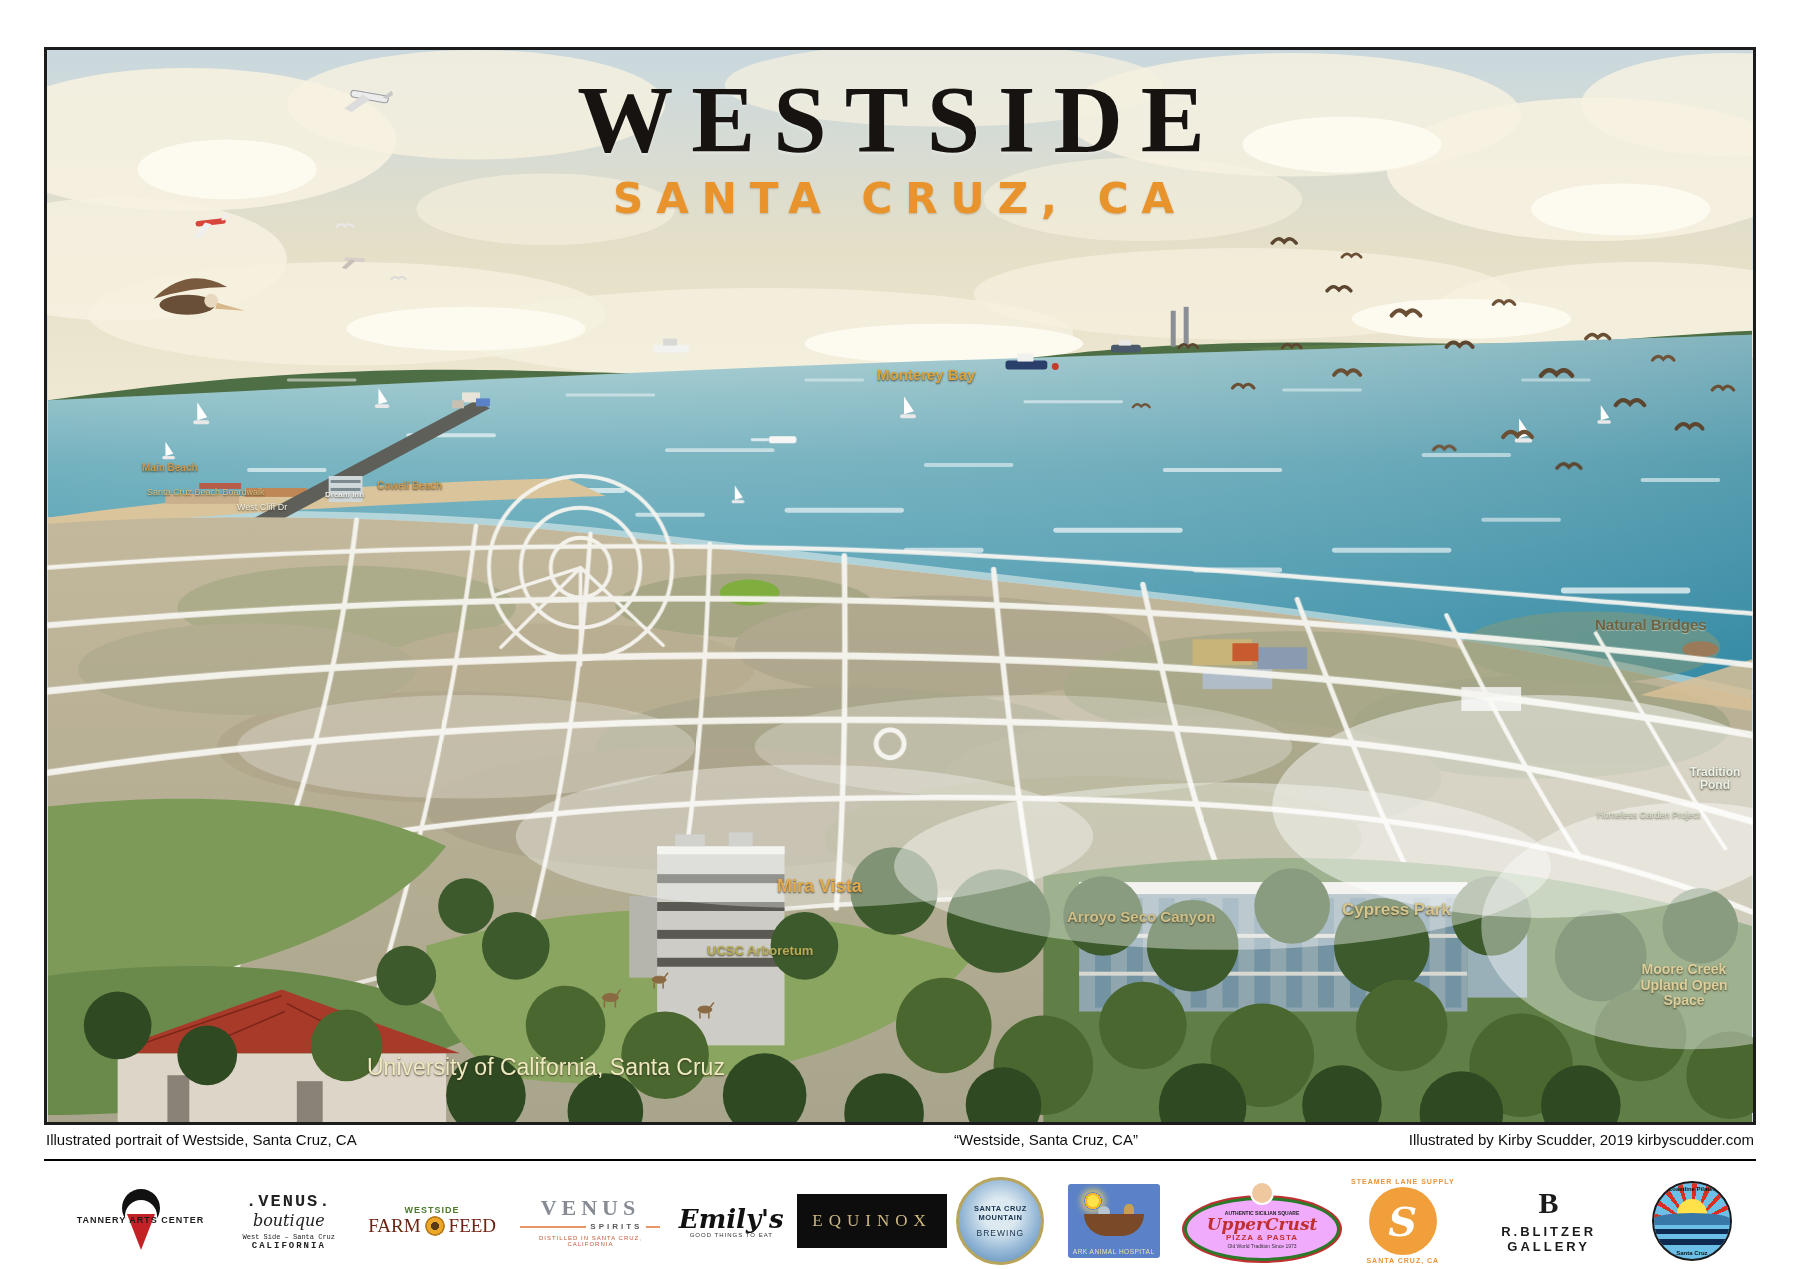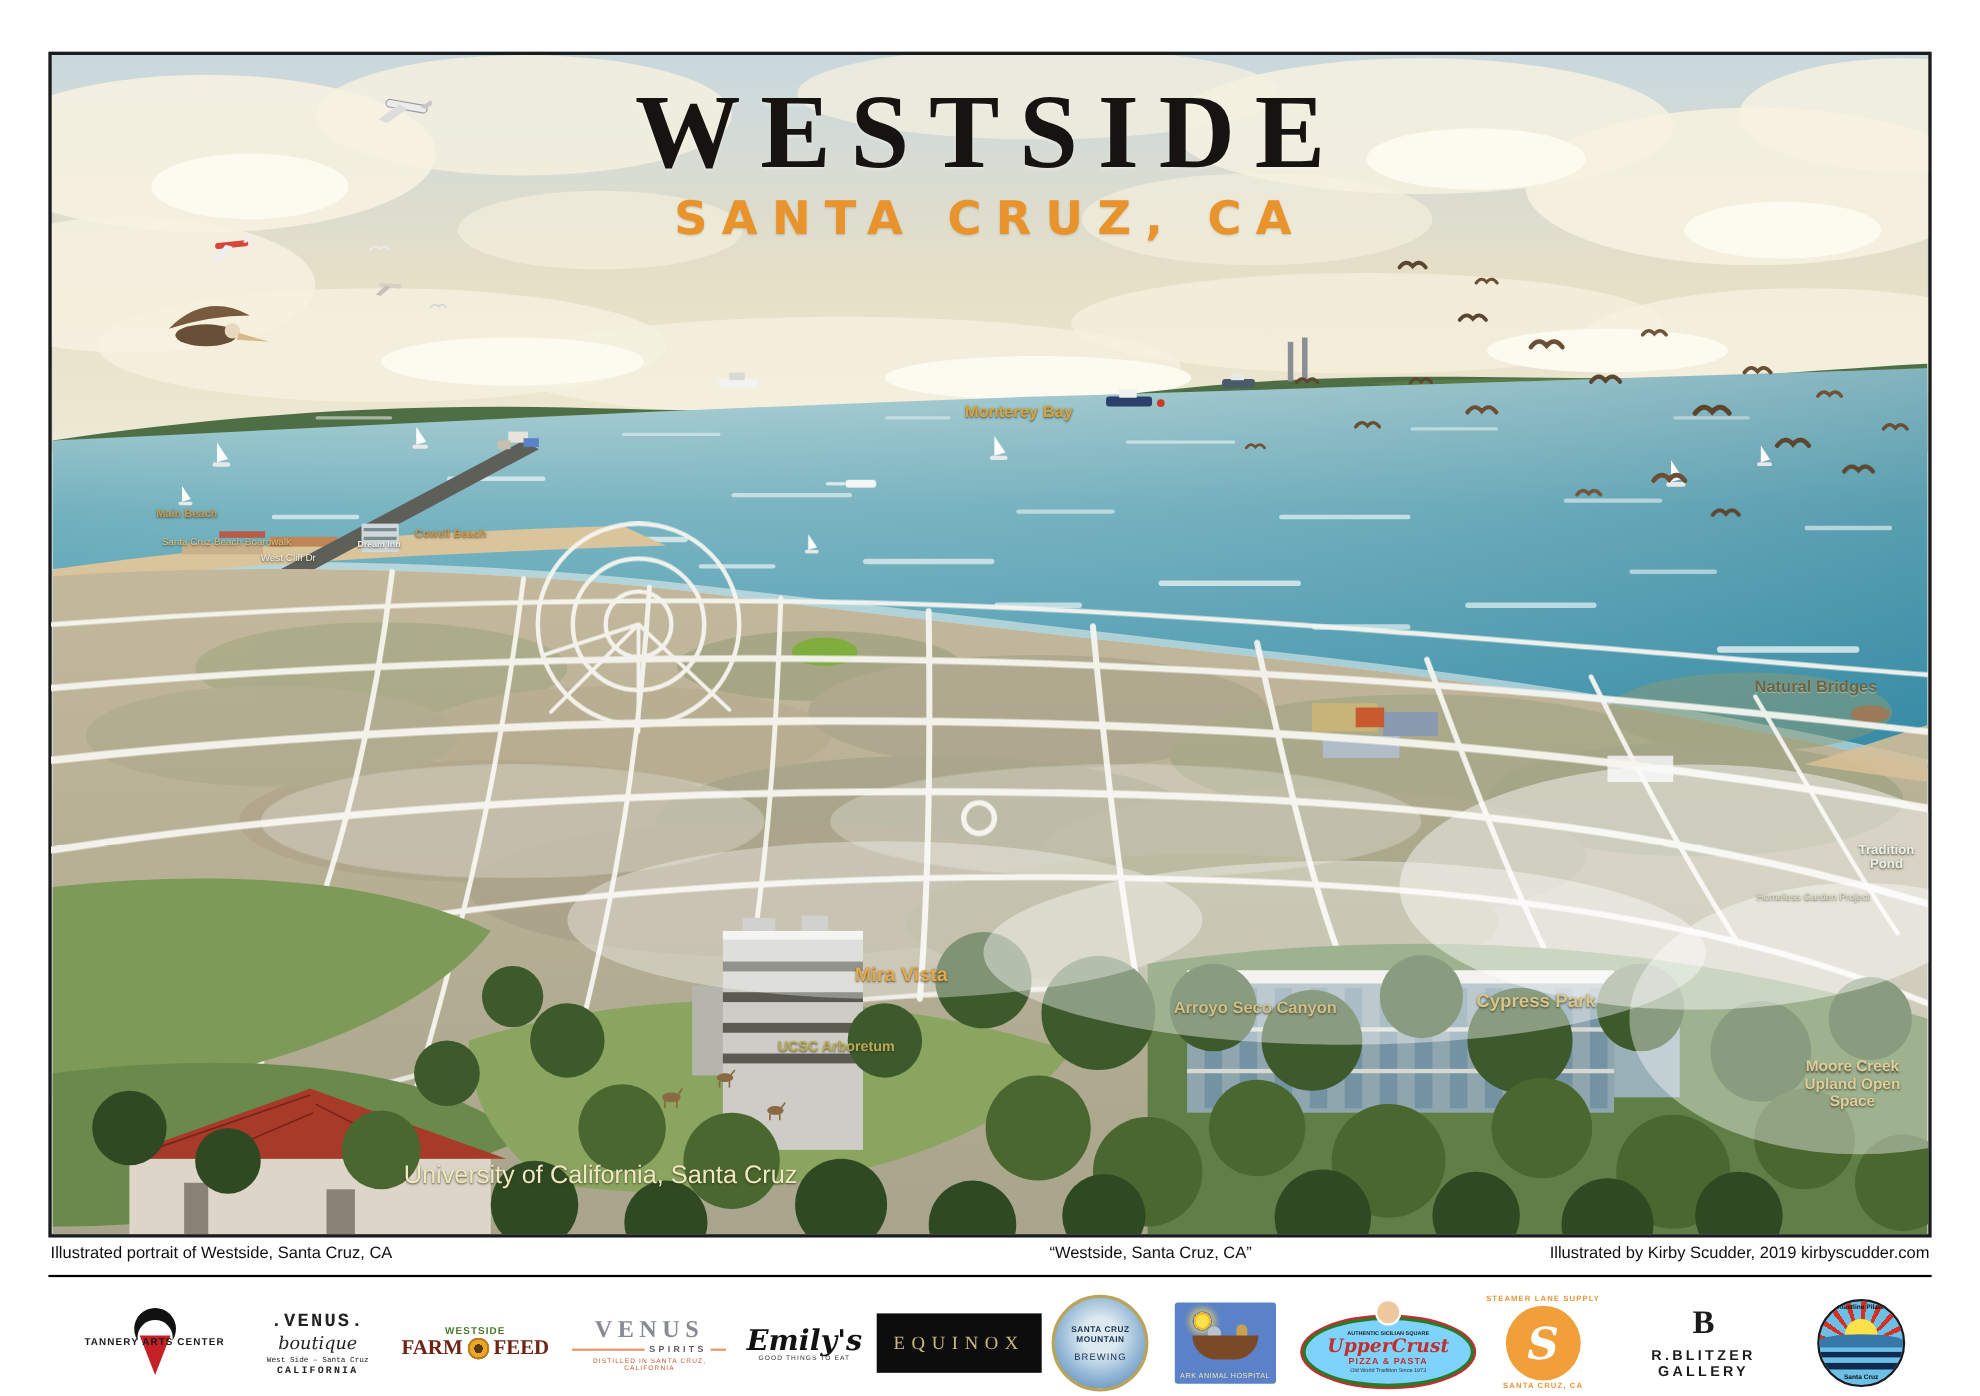--- a/index.html
+++ b/index.html
@@ -40,21 +40,21 @@
   
   .salt{width:120px;font-family:"Liberation Mono",monospace;}
   .salt .s-name{font-size:17px;font-weight:700;letter-spacing:2px;}
   .salt .s-sub1{font-size:16px;font-style:italic;font-family:"DejaVu Serif",serif;}
   .salt .s-sub2{font-size:7px;margin-top:3px;}
   .salt .s-sub3{font-size:9px;font-weight:700;letter-spacing:2px;}
   
   .farmfeed{width:155px;}
   .ff-top{font-size:9px;font-weight:700;color:#4a7a2a;letter-spacing:1px;}
   .ff-row{display:flex;align-items:center;gap:4px;font-family:"Liberation Serif",serif;
-      font-weight:700;font-size:19px;color:#6e2414;}
+      font-weight:400;font-size:19px;color:#6e2414;}
   .ff-sun{width:20px;height:20px;border-radius:50%;
       background:radial-gradient(circle,#5a3a14 0 4px,#eda726 4px 8px,#b97c1e 8px 10px,transparent 10px);}
   
   .venus{width:150px;}
   .v-name{font-family:"Liberation Serif",serif;font-weight:700;font-size:22px;
       letter-spacing:5px;color:#868b94;}
   .v-rule{display:flex;align-items:center;width:140px;gap:4px;margin-top:1px;}
   .v-rule .bar{flex:1;height:2px;background:#e8956a;}
   .v-sub{font-size:8px;font-weight:700;letter-spacing:3px;color:#5a5a5a;}
   .v-tag{font-size:6px;color:#c05a3a;letter-spacing:1px;margin-top:4px;}
@@ -81,21 +81,21 @@
       box-shadow:0 0 6px 3px rgba(255,220,80,.7);}
   .ark-boat{position:absolute;left:16px;top:30px;width:60px;height:22px;background:#7a4a28;
       border-radius:0 0 30px 30px;}
   .ark-animal{position:absolute;left:30px;top:22px;width:12px;height:12px;border-radius:50%;background:#b8c4ce;}
   .ark-animal2{position:absolute;left:56px;top:20px;width:10px;height:14px;border-radius:40%;background:#c8a052;}
   .ark-name{position:absolute;left:0;bottom:3px;width:100%;font-size:6.5px;color:#efe0b2;letter-spacing:.5px;}
   
   .uppercrust{width:165px;position:relative;}
   .uc-chef{width:20px;height:20px;border-radius:50%;background:#f0c8a0;border:2px solid #fff;
       box-shadow:0 -6px 0 -2px #ffffff;margin-bottom:-8px;z-index:2;}
-  .uc-oval{width:150px;height:58px;border-radius:50%;background:#7dd3fc;border:3px solid #2a7a2a;
+  .uc-oval{width:150px;height:58px;border-radius:50%;background:#f0abfc;border:3px solid #2a7a2a;
       box-shadow:0 0 0 2px #c03030;display:flex;flex-direction:column;align-items:center;justify-content:center;}
   .uc-top{font-size:5px;font-weight:700;color:#222;}
   .uc-name{font-family:"DejaVu Serif",serif;font-style:italic;font-weight:700;font-size:17px;color:#c03030;line-height:1;}
   .uc-sub{font-size:8px;font-weight:700;letter-spacing:1px;color:#c03030;}
   .uc-tag{font-size:5px;color:#333;margin-top:1px;}
   
   .steamer{width:105px;}
   .st-arc{font-size:7px;font-weight:700;color:#e8953c;letter-spacing:1px;}
   .st-circle{width:68px;height:68px;border-radius:50%;background:#f09f3a;display:flex;
       align-items:center;justify-content:center;margin:2px 0;}

